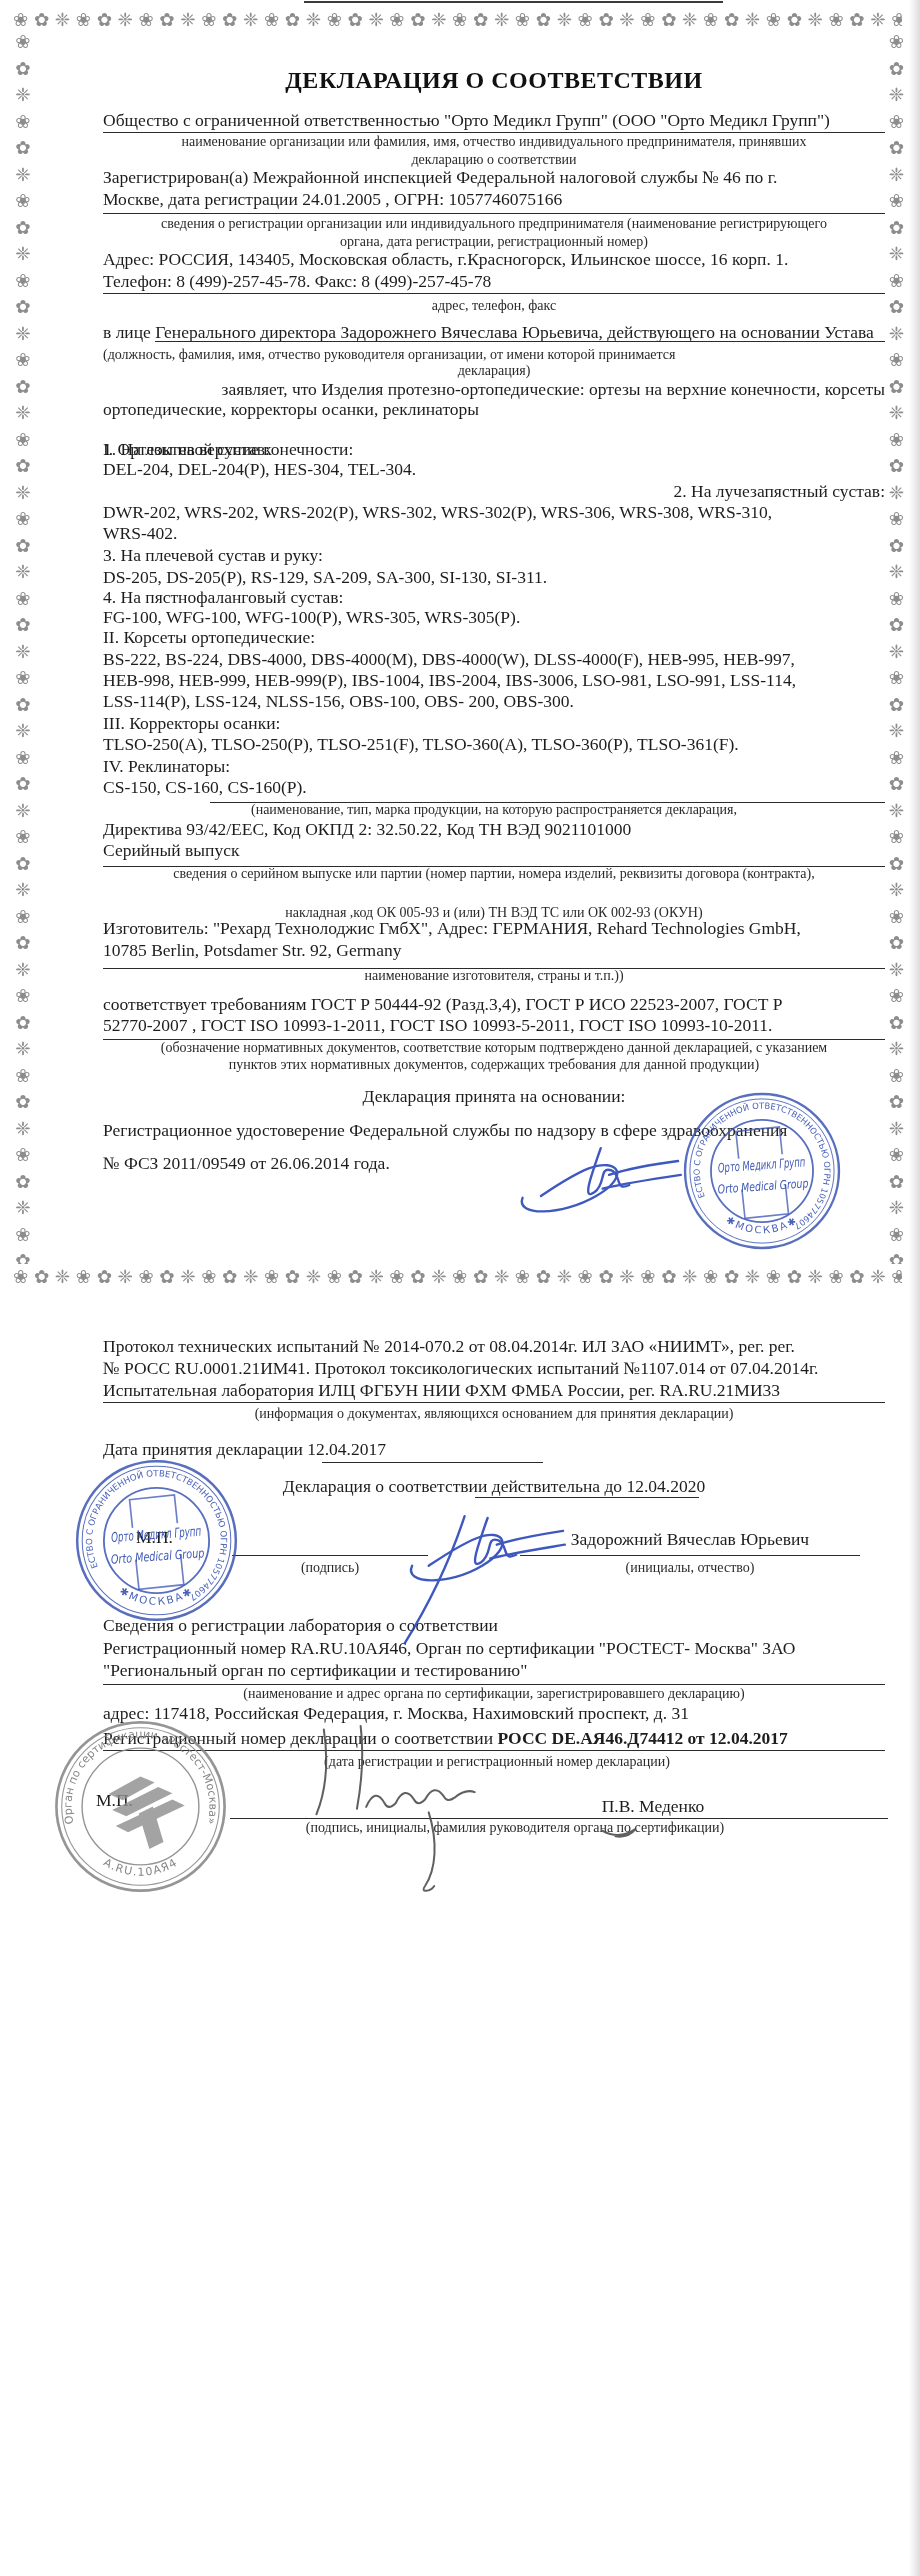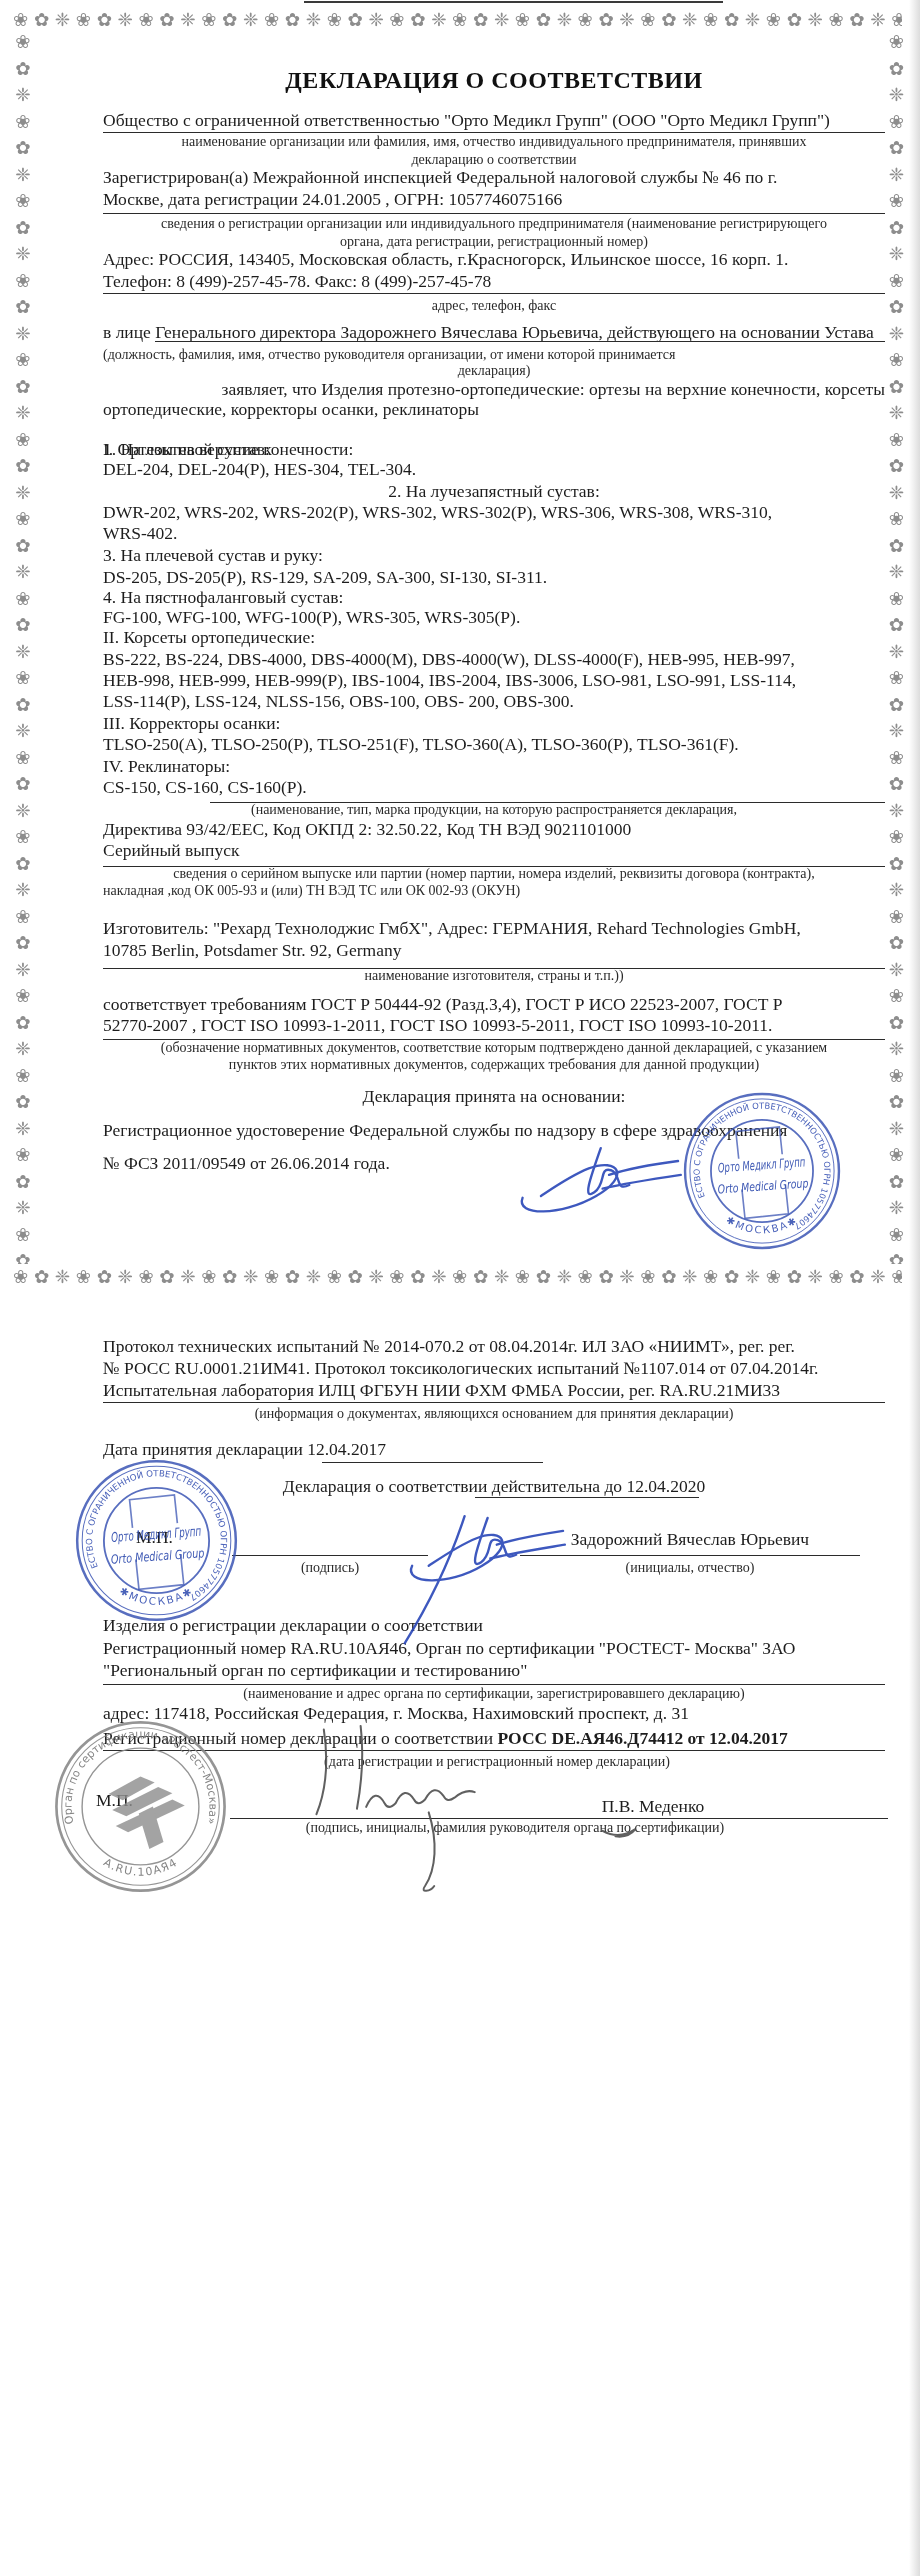--- a/index.html
+++ b/index.html
@@ -43,61 +43,61 @@
       <div class="ln main" style="top: 272px; left: 103px; width: 782px; text-align: left;">Телефон: 8 (499)-257-45-78. Факс: 8 (499)-257-45-78</div>
       <div class="ln small" style="top: 298px; left: 103px; width: 782px; text-align: center;">адрес, телефон, факс</div>
       <div class="ln main" style="top: 323px; left: 103px; width: 782px; text-align: left;">в лице Генерального директора Задорожнего Вячеслава Юрьевича, действующего на основании Устава</div>
       <div class="ln small" style="top: 347px; left: 103px; width: 782px; text-align: left;">(должность, фамилия, имя, отчество руководителя организации, от имени которой принимается</div>
       <div class="ln small" style="top: 363px; left: 103px; width: 782px; text-align: center;">декларация)</div>
       <div class="ln main" style="top: 380px; left: 103px; width: 782px; text-align: right;">заявляет, что Изделия протезно-ортопедические: ортезы на верхние конечности, корсеты</div>
       <div class="ln main" style="top: 400px; left: 103px; width: 782px; text-align: left;">ортопедические, корректоры осанки, реклинаторы</div>
       <div class="ln main" style="top: 420px; left: 103px; width: 782px; text-align: left; margin-top: 20px;">I. Ортезы на верхние конечности:</div>
       <div class="ln main" style="top: 440px; left: 103px; width: 782px; text-align: left;">1. На локтевой сустав:</div>
       <div class="ln main" style="top: 460px; left: 103px; width: 782px; text-align: left;">DEL-204, DEL-204(P), HES-304, TEL-304.</div>
-      <div class="ln main" style="top: 482px; left: 103px; width: 782px; text-align: center;">2. На лучезапястный сустав:</div>
+      <div class="ln main" style="top: 482px; left: 103px; width: 782px; text-align: right;">2. На лучезапястный сустав:</div>
       <div class="ln main" style="top: 503px; left: 103px; width: 782px; text-align: left;">DWR-202, WRS-202, WRS-202(P), WRS-302, WRS-302(P), WRS-306, WRS-308, WRS-310,</div>
       <div class="ln main" style="top: 524px; left: 103px; width: 782px; text-align: left;">WRS-402.</div>
       <div class="ln main" style="top: 546px; left: 103px; width: 782px; text-align: left;">3. На плечевой сустав и руку:</div>
       <div class="ln main" style="top: 568px; left: 103px; width: 782px; text-align: left;">DS-205, DS-205(P), RS-129, SA-209, SA-300, SI-130, SI-311.</div>
       <div class="ln main" style="top: 588px; left: 103px; width: 782px; text-align: left;">4. На пястнофаланговый сустав:</div>
       <div class="ln main" style="top: 608px; left: 103px; width: 782px; text-align: left;">FG-100, WFG-100, WFG-100(P), WRS-305, WRS-305(P).</div>
       <div class="ln main" style="top: 628px; left: 103px; width: 782px; text-align: left;">II. Корсеты ортопедические:</div>
       <div class="ln main" style="top: 650px; left: 103px; width: 782px; text-align: left;">BS-222, BS-224, DBS-4000, DBS-4000(M), DBS-4000(W), DLSS-4000(F), HEB-995, HEB-997,</div>
       <div class="ln main" style="top: 671px; left: 103px; width: 782px; text-align: left;">HEB-998, HEB-999, HEB-999(P), IBS-1004, IBS-2004, IBS-3006, LSO-981, LSO-991, LSS-114,</div>
       <div class="ln main" style="top: 692px; left: 103px; width: 782px; text-align: left;">LSS-114(P), LSS-124, NLSS-156, OBS-100, OBS- 200, OBS-300.</div>
       <div class="ln main" style="top: 714px; left: 103px; width: 782px; text-align: left;">III. Корректоры осанки:</div>
       <div class="ln main" style="top: 735px; left: 103px; width: 782px; text-align: left;">TLSO-250(A), TLSO-250(P), TLSO-251(F), TLSO-360(A), TLSO-360(P), TLSO-361(F).</div>
       <div class="ln main" style="top: 757px; left: 103px; width: 782px; text-align: left;">IV. Реклинаторы:</div>
       <div class="ln main" style="top: 778px; left: 103px; width: 782px; text-align: left;">CS-150, CS-160, CS-160(P).</div>
       <div class="ln small" style="top: 802px; left: 103px; width: 782px; text-align: center;">(наименование, тип, марка продукции, на которую распространяется декларация,</div>
       <div class="ln main" style="top: 820px; left: 103px; width: 782px; text-align: left;">Директива 93/42/ЕЕС, Код ОКПД 2:  32.50.22, Код ТН ВЭД 9021101000</div>
       <div class="ln main" style="top: 841px; left: 103px; width: 782px; text-align: left;">Серийный выпуск</div>
       <div class="ln small" style="top: 866px; left: 103px; width: 782px; text-align: center;">сведения о серийном выпуске или партии (номер партии, номера изделий, реквизиты договора (контракта),</div>
-      <div class="ln small" style="top: 883px; left: 103px; width: 782px; text-align: left;">накладная ,код ОК 005-93 и (или) ТН ВЭД ТС или ОК 002-93 (ОКУН)</div>
+      <div class="ln small" style="top: 905px; left: 103px; width: 782px; text-align: center;">накладная ,код ОК 005-93 и (или) ТН ВЭД ТС или ОК 002-93 (ОКУН)</div>
       <div class="ln main" style="top: 919px; left: 103px; width: 782px; text-align: left;">Изготовитель: "Рехард Технолоджис ГмбХ", Адрес: ГЕРМАНИЯ, Rehard Technologies GmbH,</div>
       <div class="ln main" style="top: 941px; left: 103px; width: 782px; text-align: left;">10785 Berlin, Potsdamer Str. 92, Germany</div>
       <div class="ln small" style="top: 968px; left: 103px; width: 782px; text-align: center;">наименование изготовителя, страны и т.п.))</div>
       <div class="ln main" style="top: 995px; left: 103px; width: 782px; text-align: left;">соответствует требованиям ГОСТ Р 50444-92 (Разд.3,4), ГОСТ Р ИСО 22523-2007, ГОСТ Р</div>
       <div class="ln main" style="top: 1016px; left: 103px; width: 782px; text-align: left;">52770-2007 , ГОСТ  ISO 10993-1-2011,  ГОСТ ISO 10993-5-2011, ГОСТ  ISO 10993-10-2011.</div>
       <div class="ln small" style="top: 1040px; left: 103px; width: 782px; text-align: center;">(обозначение нормативных документов, соответствие которым подтверждено данной декларацией, с указанием</div>
       <div class="ln small" style="top: 1057px; left: 103px; width: 782px; text-align: center;">пунктов этих нормативных документов, содержащих требования для данной продукции)</div>
       <div class="ln main" style="top: 1087px; left: 103px; width: 782px; text-align: center;">Декларация принята на основании:</div>
       <div class="ln main" style="top: 1121px; left: 103px; width: 782px; text-align: left;">Регистрационное удостоверение Федеральной службы по надзору в сфере здравоохранения</div>
       <div class="ln main" style="top: 1154px; left: 103px; width: 782px; text-align: left;">№ ФСЗ 2011/09549 от 26.06.2014 года.</div>
       <div class="ln main" style="top: 1337px; left: 103px; width: 782px; text-align: left;">Протокол  технических испытаний № 2014-070.2 от 08.04.2014г. ИЛ ЗАО «НИИМТ», рег. рег.</div>
       <div class="ln main" style="top: 1359px; left: 103px; width: 782px; text-align: left;">№ РОСС RU.0001.21ИМ41. Протокол токсикологических испытаний №1107.014 от 07.04.2014г.</div>
       <div class="ln main" style="top: 1381px; left: 103px; width: 782px; text-align: left;">Испытательная лаборатория ИЛЦ ФГБУН НИИ ФХМ ФМБА России, рег. RA.RU.21МИ33</div>
       <div class="ln small" style="top: 1406px; left: 103px; width: 782px; text-align: center;">(информация о документах, являющихся основанием для принятия декларации)</div>
       <div class="ln main" style="top: 1440px; left: 103px; width: 782px; text-align: left;">Дата принятия декларации 12.04.2017</div>
       <div class="ln main" style="top: 1477px; left: 103px; width: 782px; text-align: center;">Декларация о соответствии действительна до 12.04.2020</div>
       <div class="ln main" style="top: 1530px; left: 520px; width: 340px; text-align: center;">Задорожний Вячеслав Юрьевич</div>
       <div class="ln small" style="top: 1560px; left: 232px; width: 196px; text-align: center;">(подпись)</div>
       <div class="ln small" style="top: 1560px; left: 520px; width: 340px; text-align: center;">(инициалы, отчество)</div>
       <div class="ln main" style="top: 1528px; left: 136px; width: 74px; text-align: left;">М.П.</div>
-      <div class="ln main" style="top: 1616px; left: 103px; width: 782px; text-align: left;">Изделия о регистрации декларации о соответствии</div>
+      <div class="ln main" style="top: 1616px; left: 103px; width: 782px; text-align: left;">Сведения о регистрации лаборатория о соответствии</div>
       <div class="ln main" style="top: 1639px; left: 103px; width: 782px; text-align: left;">Регистрационный номер RA.RU.10АЯ46, Орган по сертификации "РОСТЕСТ- Москва" ЗАО</div>
       <div class="ln main" style="top: 1661px; left: 103px; width: 782px; text-align: left;">"Региональный орган по сертификации и тестированию"</div>
       <div class="ln small" style="top: 1686px; left: 103px; width: 782px; text-align: center;">(наименование и адрес органа по сертификации, зарегистрировавшего декларацию)</div>
       <div class="ln main" style="top: 1704px; left: 103px; width: 782px; text-align: left;">адрес: 117418, Российская Федерация, г. Москва, Нахимовский проспект, д. 31</div>
       <div class="ln main" style="top: 1729px; left: 103px; width: 782px; text-align: left;">Регистрационный номер декларации о соответствии <span class="b">РОСС DE.АЯ46.Д74412 от 12.04.2017</span></div>
       <div class="ln small" style="top: 1754px; left: 267px; width: 460px; text-align: center;">(дата регистрации и регистрационный номер декларации)</div>
       <div class="ln main" style="top: 1791px; left: 96px; width: 74px; text-align: left;">М.П.</div>
       <div class="ln main" style="top: 1797px; left: 515px; width: 276px; text-align: center;">П.В. Меденко</div>
       <div class="ln small" style="top: 1820px; left: 239px; width: 552px; text-align: center;">(подпись, инициалы, фамилия руководителя органа по сертификации)</div>
       <div class="rule" style="left: 304px; top: 0.9px; width: 419px; border-top-width: 2.3px; border-top-color: rgb(58, 58, 58);"></div>

